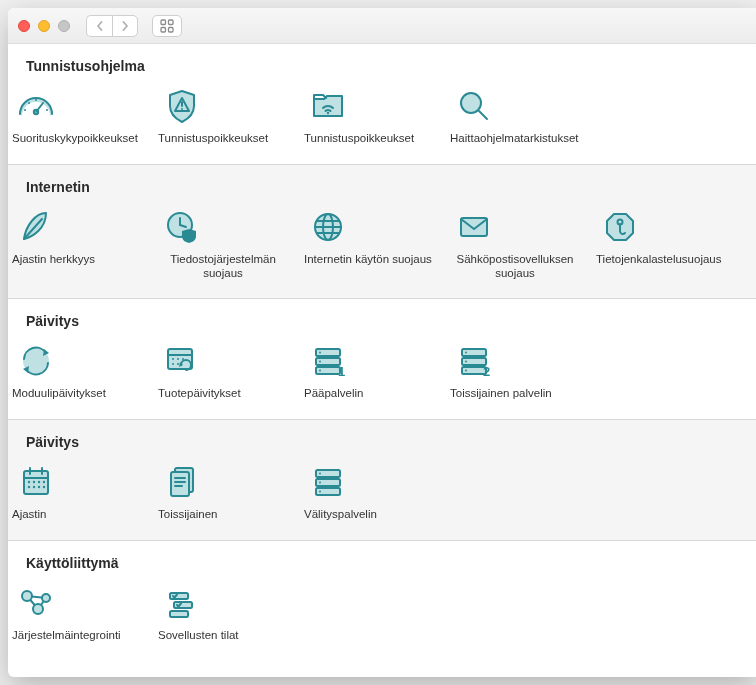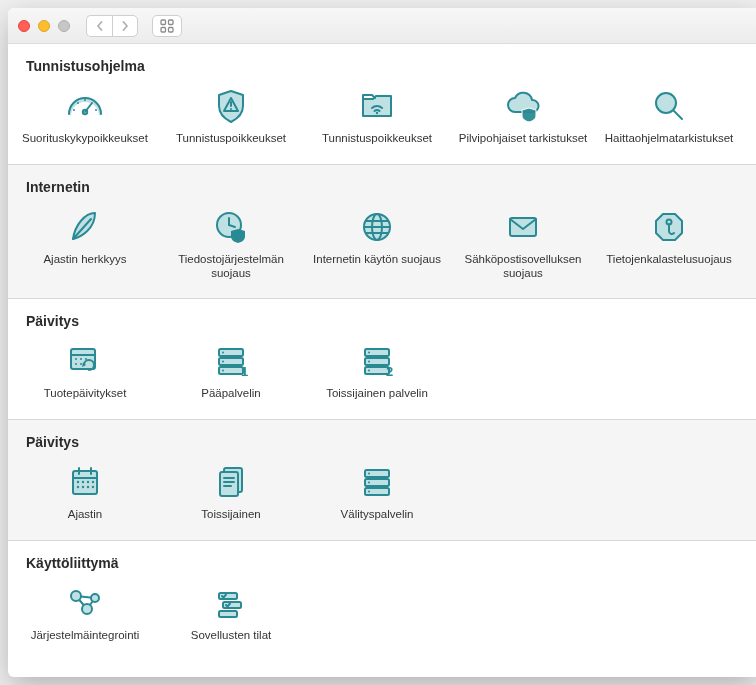--- a/index.html
+++ b/index.html
@@ -58,21 +58,21 @@
     padding: 14px 18px 4px 18px;
   }
   .icon-row {
     display:flex;
     padding: 6px 4px 18px 4px;
   }
   .item {
     width: 146px;
     display:flex;
     flex-direction:column;
-    align-items:center;
+    align-items:flex-start;
     text-align:center;
     cursor: default;
   }
   .icon-wrap {
     width:48px; height:44px; display:flex; align-items:center; justify-content:center;
   }
   .icon-wrap svg { width:40px; height:40px; }
   .item-label {
     font-size:11.5px;
     color:#333;
@@ -161,31 +161,20 @@
                 <path class="st" d="M15 22 A7 7 0 0 1 25 22"></path>
                 <path class="st" d="M17.5 25 A3.5 3.5 0 0 1 22.5 25"></path>
                 <circle class="fd" cx="20" cy="27" r="1.2"></circle>
               </svg>
           </div>
           <div class="item-label">Tunnistuspoikkeukset</div>
         </div>
         <div class="item">
           <div class="icon-wrap">
             <svg viewBox="0 0 40 40">
-                <path class="fl" d="M12 26 A7 7 0 0 1 12 12 A9 9 0 0 1 29 14 A6 6 0 0 1 30 26 Z"></path>
-                <path class="st" d="M12 26 A7 7 0 0 1 12 12 A9 9 0 0 1 29 14 A6 6 0 0 1 30 26 Z"></path>
-                <path class="fd" d="M26 22 L33 24 V29 C33 33 30 35 26 36 C22 35 19 33 19 29 V24 Z" opacity="0.95"></path>
-                <path d="M26 22 L33 24 V29 C33 33 30 35 26 36 C22 35 19 33 19 29 V24 Z" fill="none" stroke="#fff" stroke-width="1"></path>
-              </svg>
-          </div>
-          <div class="item-label">Pilvipohjaiset tarkistukset</div>
-        </div>
-        <div class="item">
-          <div class="icon-wrap">
-            <svg viewBox="0 0 40 40">
                 <circle class="fl" cx="17" cy="17" r="10"></circle>
                 <circle class="st" cx="17" cy="17" r="10"></circle>
                 <line class="st" x1="25" y1="25" x2="33" y2="33" stroke-width="3"></line>
               </svg>
           </div>
           <div class="item-label">Haittaohjelmatarkistukset</div>
         </div>
       </div>
     </div>
 
@@ -246,20 +235,32 @@
               </svg>
           </div>
           <div class="item-label">Tietojenkalastelusuojaus</div>
         </div>
       </div>
     </div>
 
     <div class="section">
       <div class="section-title">Päivitys</div>
       <div class="icon-row">
+        <div class="item">
+          <div class="icon-wrap">
+            <svg viewBox="0 0 40 40">
+                <circle class="fl" cx="20" cy="20" r="13"></circle>
+                <path class="st" d="M8 18 A12 12 0 0 1 30 12"></path>
+                <path class="st" d="M32 22 A12 12 0 0 1 10 28"></path>
+                <path class="fd" d="M28 8 L33 12 L27 15 Z"></path>
+                <path class="fd" d="M12 32 L7 28 L13 25 Z"></path>
+              </svg>
+          </div>
+          <div class="item-label">Moduulipäivitykset</div>
+        </div>
         <div class="item">
           <div class="icon-wrap">
             <svg viewBox="0 0 40 40">
                 <rect class="fl" x="6" y="8" width="24" height="20" rx="2"></rect>
                 <rect class="st" x="6" y="8" width="24" height="20" rx="2"></rect>
                 <line class="st" x1="6" y1="14" x2="30" y2="14"></line>
                 <circle class="fd" cx="11" cy="18" r="1"></circle>
                 <circle class="fd" cx="16" cy="18" r="1"></circle>
                 <circle class="fd" cx="21" cy="18" r="1"></circle>
                 <circle class="fd" cx="11" cy="23" r="1"></circle>

